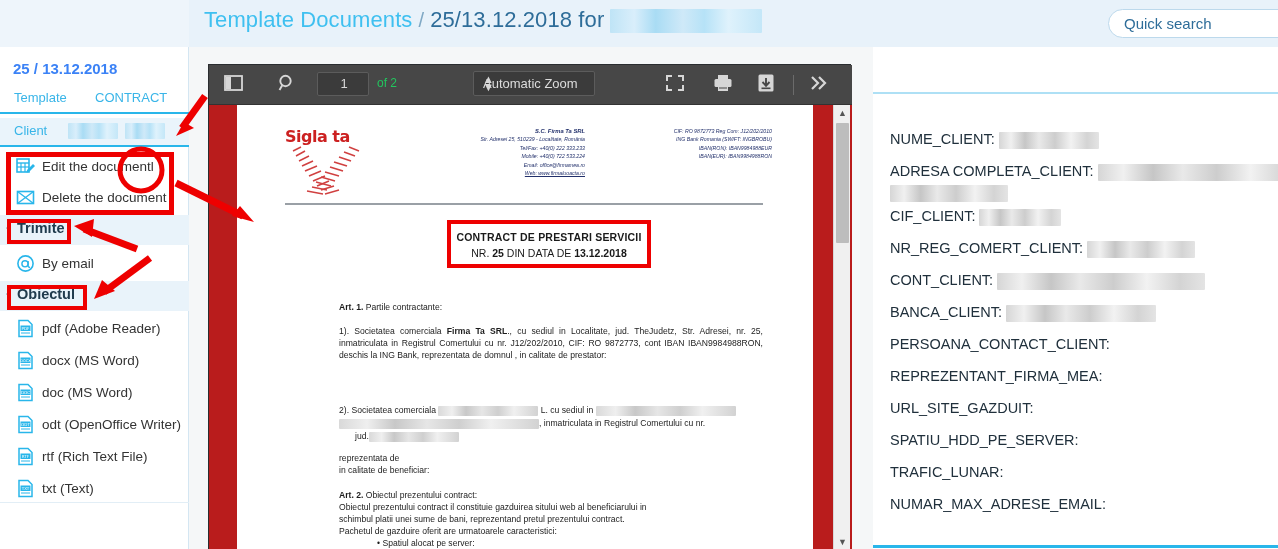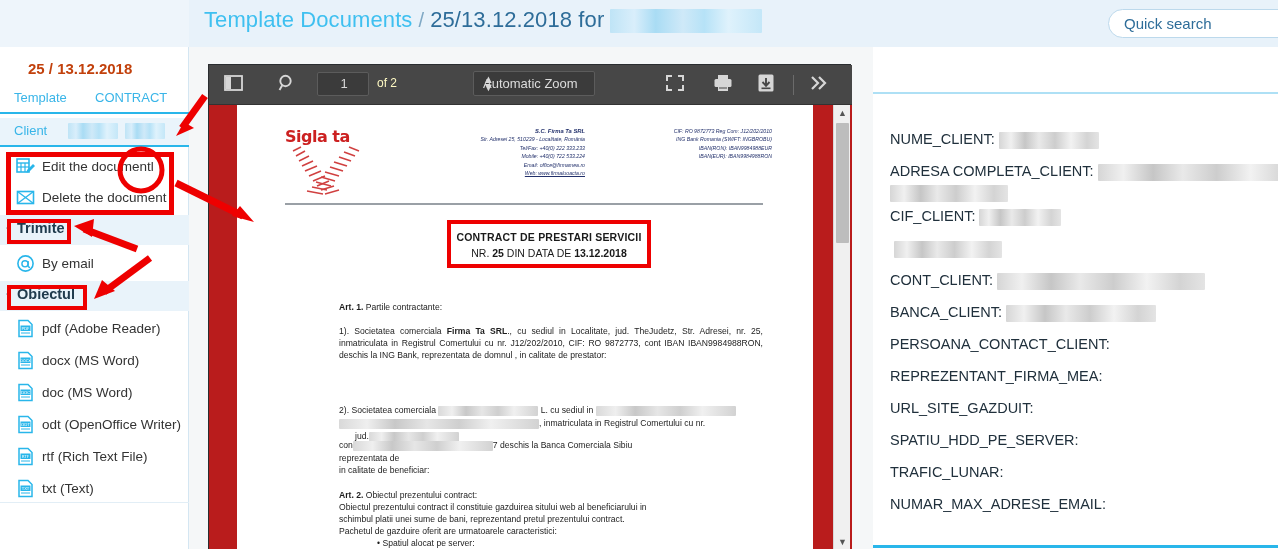--- a/index.html
+++ b/index.html
@@ -46,21 +46,21 @@
     font-size: 15px; color: #2e6d99;
   }
 
   
   .sidebar {
     position: absolute; left: 0; top: 47px; width: 189px; height: 502px;
     background: #ffffff; border-right: 1px solid #d4e6f2;
   }
   .side-title {
     position: absolute; left: 13px; top: 13px;
-    font-size: 15px; color: #c2410c; font-weight: bold; margin-left: 15px;
+    font-size: 15px; color: #3b82f6; font-weight: bold;
   }
   .side-tabs {
     position: absolute; left: 0; top: 43px; width: 189px; height: 26px;
   }
   .side-tab {
     position: absolute; top: 0; font-size: 13px; color: #39b5e8;
   }
   .side-tab.t1 { left: 14px; }
   .side-tab.t2 { left: 95px; }
   .tab-underline {
@@ -121,21 +121,21 @@
   .tb-search  { left: 68px; width: 24px; }
   .pagebox {
     position: absolute; left: 108px; top: 7px; width: 52px; height: 24px;
     background: #3b3b3b; border: 1px solid #5c5c5c; border-radius: 2px;
   }
   .pagebox span {
     position: absolute; width: 52px; text-align: center; top: 3px;
     font-size: 13px; color: #d8d8d8;
   }
   .pageof {
-    position: absolute; left: 168px; top: 11px; font-size: 12px; color: #fef9c3;
+    position: absolute; left: 168px; top: 11px; font-size: 12px; color: #22c55e;
   }
   .zoomsel {
     position: absolute; left: 264px; top: 6px; width: 122px; height: 25px;
     background: #3b3b3b; border: 1px solid #5c5c5c; border-radius: 2px;
   }
   .zoomsel span {
     position: absolute; left: 9px; top: 4px; font-size: 13px; color: #dcdcdc;
   }
   .zoomsel .arrows {
     position: absolute; right: 8px; top: 3px; font-size: 11px; color: #d8d8d8;
@@ -540,23 +540,20 @@
               <span class="blk" style="width:100px"></span>
               <span>L. cu sediul in</span>
               <span class="blk" style="width:140px"></span>
             </div>
             <div class="body-txt" style="top:312px;">
               <span class="blk" style="width:200px"></span><span>, inmatriculata in Registrul Comertului cu nr.</span>
             </div>
             <div class="body-txt" style="top:325px;padding-left:16px;">
               <span>jud.</span><span class="blk" style="width:90px"></span>
             </div>
-            <div class="body-txt" style="top:334px;">
-              <span>con</span><span class="blk" style="width:140px"></span><span>7 deschis la Banca Comerciala Sibiu</span>
-            </div>
             <div class="body-txt" style="top:347px;">reprezentata de</div>
             <div class="body-txt" style="top:359px;">in calitate de beneficiar:</div>
 
             <div class="body-txt" style="top:384px;">
               <b>Art. 2.</b><span> Obiectul prezentului contract:</span>
             </div>
             <div class="body-txt" style="top:396px; text-align:left;">Obiectul prezentului contract il constituie gazduirea sitului web al beneficiarului in</div>
             <div class="body-txt" style="top:408px; text-align:left;">schimbul platii unei sume de bani, reprezentand pretul prezentului contract.</div>
             <div class="body-txt" style="top:420px; text-align:left;">Pachetul de gazduire oferit are urmatoarele caracteristici:</div>
             <div class="body-txt" style="top:432px; left:140px; text-align:left;">• <span>Spatiul alocat pe server:</span></div>
@@ -585,21 +582,21 @@
     </div>
     <div class="mrow" style="top:137px;">
       <span class="mblk" style="width:118px;margin-left:0"></span>
     </div>
 
     <div class="mrow" style="top:161px;">
       <span>CIF_CLIENT:</span><span class="mblk" style="width:82px"></span>
     </div>
 
     <div class="mrow" style="top:193px;">
-      <span class="mblk" style="width:108px"></span>
+      <span>NR_REG_COMERT_CLIENT:</span><span class="mblk" style="width:108px"></span>
     </div>
 
     <div class="mrow" style="top:225px;">
       <span>CONT_CLIENT:</span><span class="mblk" style="width:208px"></span>
     </div>
 
     <div class="mrow" style="top:257px;">
       <span>BANCA_CLIENT:</span><span class="mblk" style="width:150px"></span>
     </div>
 

